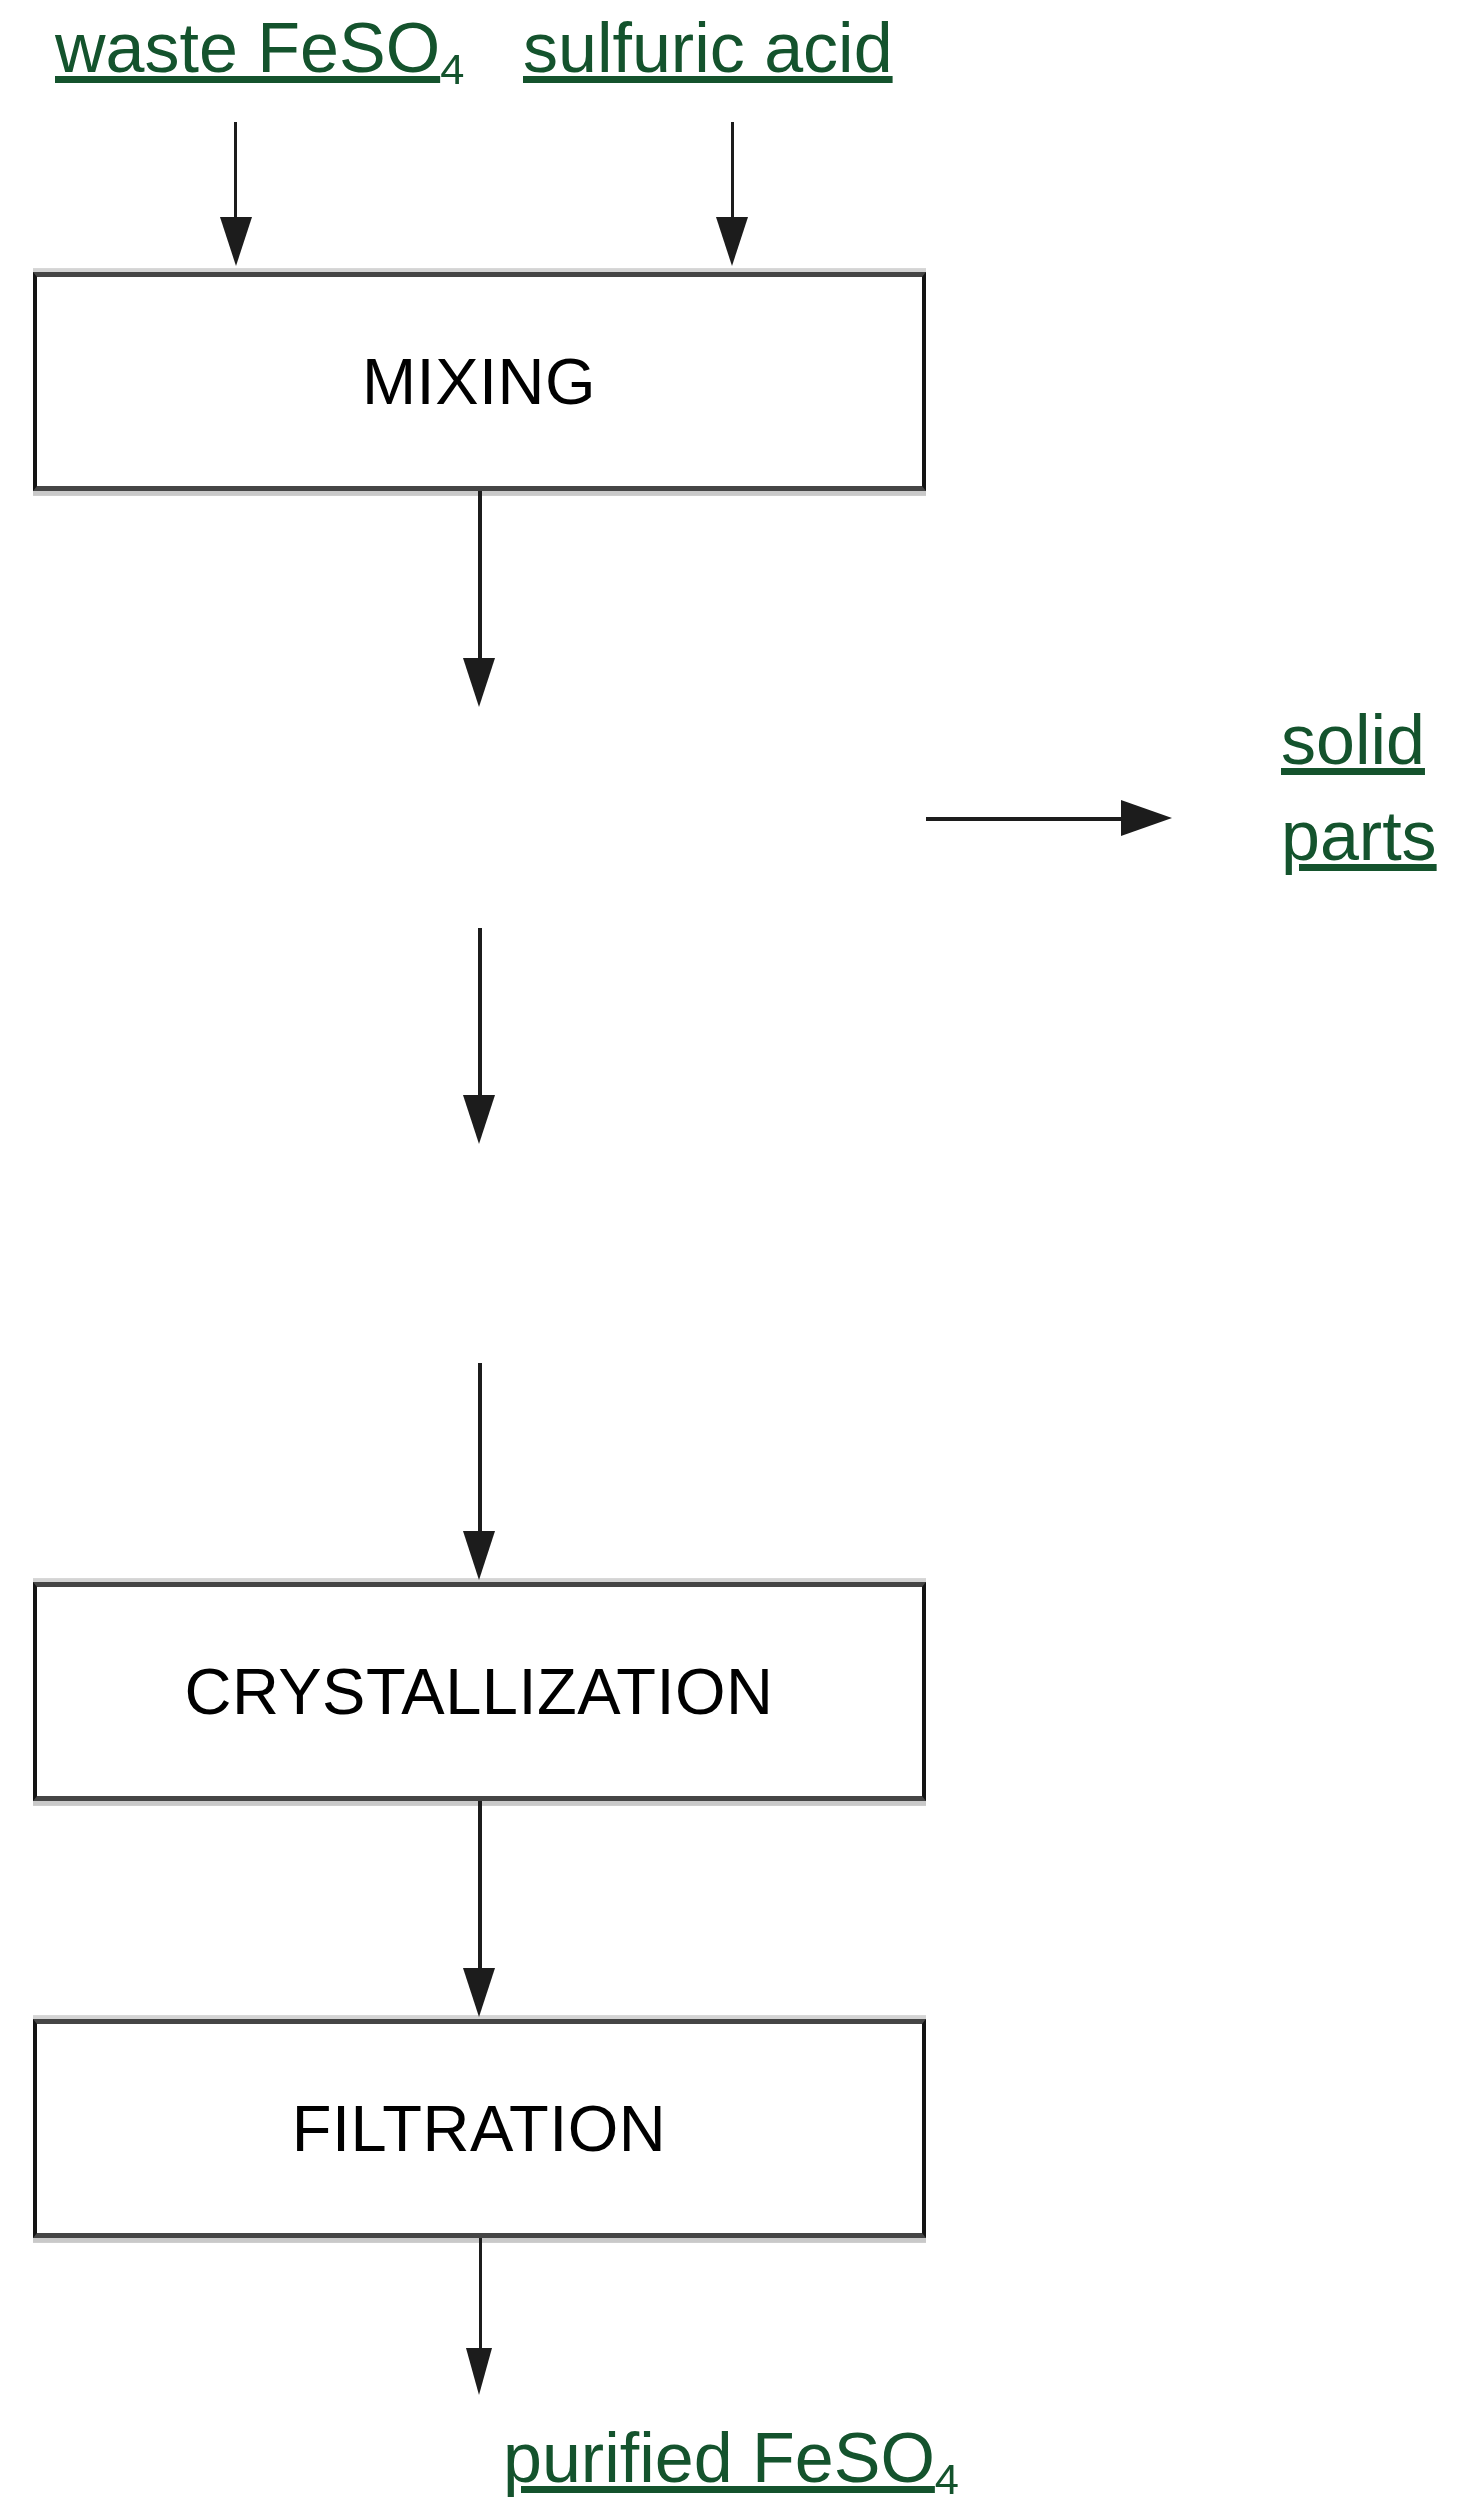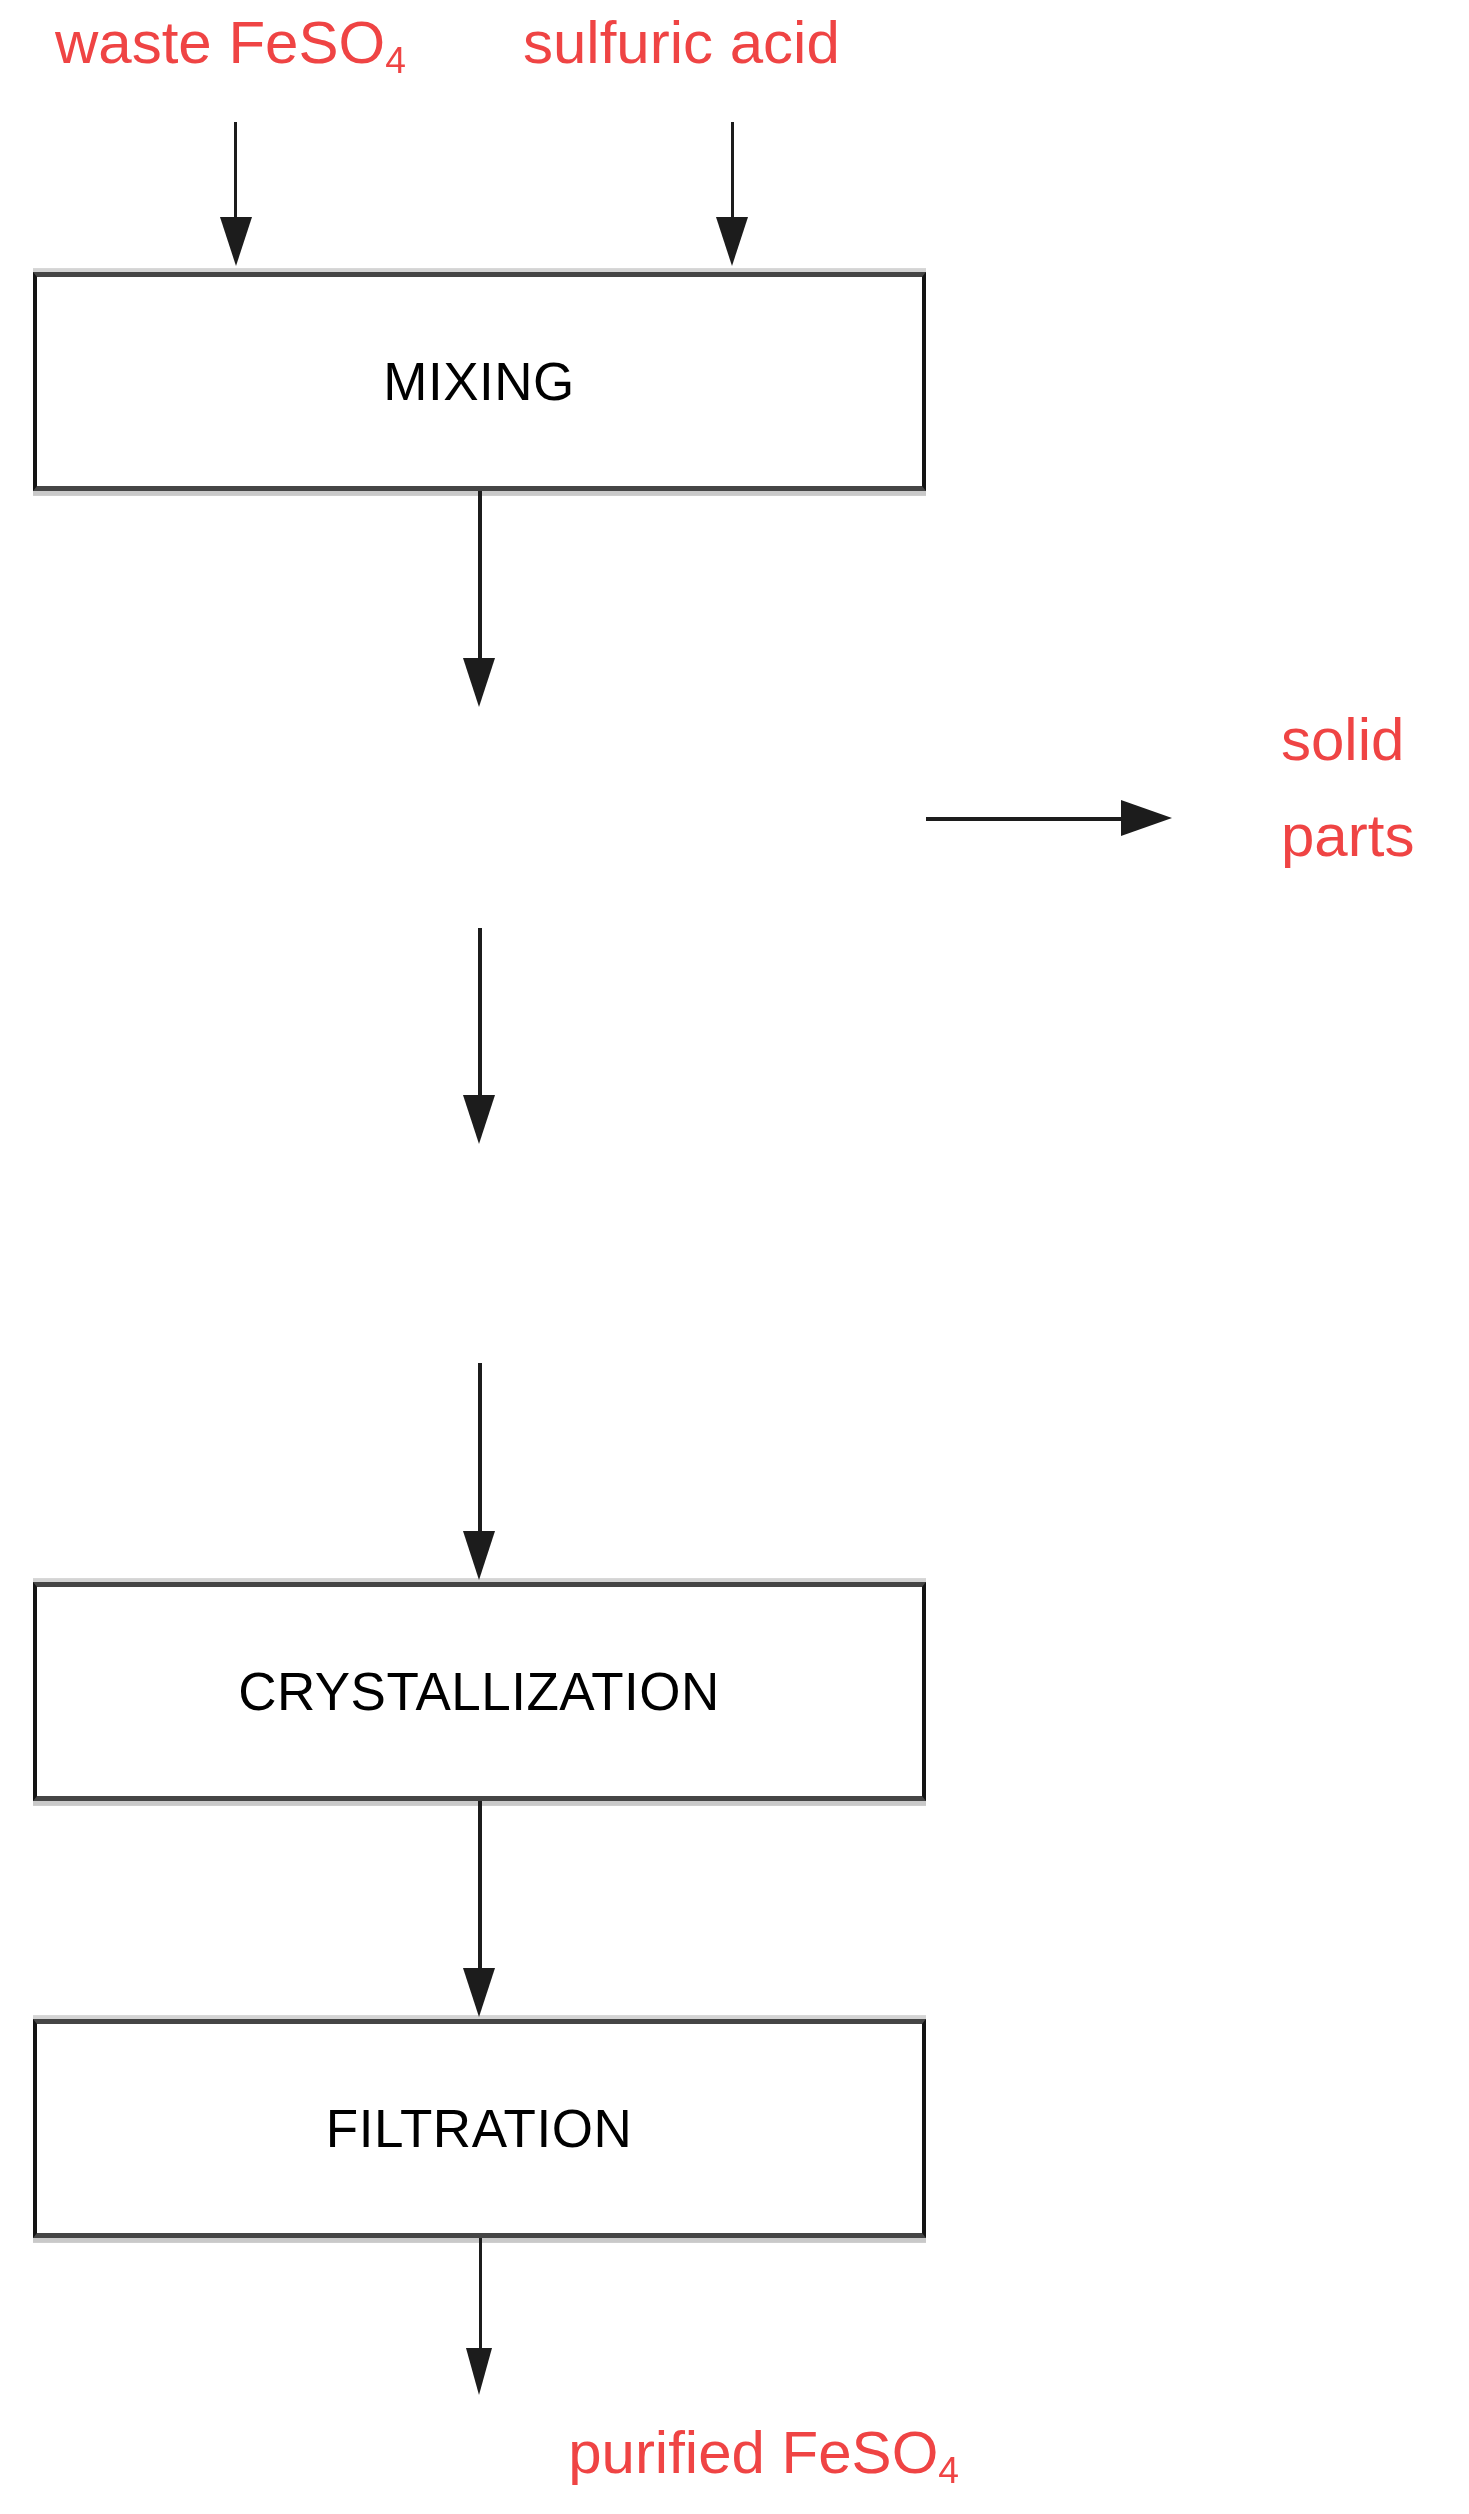--- a/index.html
+++ b/index.html
@@ -9,24 +9,25 @@
     height: 2515px;
     background: #ffffff;
     font-family: "Liberation Sans", sans-serif;
     color: #000000;
     overflow: hidden;
   }
 
   
   .lbl {
     position: absolute;
-    font-size: 60px;
+    font-size: 70px;
     line-height: 1.15;
     white-space: nowrap;
-    color: #ef4444;
+    color: #14532d;
+    text-decoration: underline;
   }
   .lbl sub {
     font-size: 0.62em;
     line-height: 0;
     vertical-align: -0.28em;
   }
   .lbl-waste    { left: 55px;  top: 7.9px; }
   .lbl-sulfuric { left: 523px; top: 7.9px; }
   .lbl-solid-parts { left: 1281px; top: 692px; line-height: 96px; }
   .lbl-purified { left: 0; top: 2418px; width: 959px; text-align: right; }
@@ -42,21 +43,21 @@
     border-left: 4.9px solid #131313;
     border-right: 4.9px solid #131313;
     border-top: 5.9px solid #454545;
     border-bottom: 5.9px solid #454545;
     box-shadow: 0 4.9px 0 #c9c9c9, 0 -3.9px 0 #d4d4d4;
     display: flex;
     align-items: center;
     justify-content: center;
   }
   .flow-box .box-label {
-    font-size: 53px;
+    font-size: 65px;
     letter-spacing: 0.5px;
     color: #000;
     white-space: nowrap;
   }
   .box-mixing          { top: 272px; }
   .box-separation      { top: 709px; }
   .box-concentration   { top: 1145px; }
   .box-crystallization { top: 1582px; }
   .box-filtration      { top: 2019px; }
 

